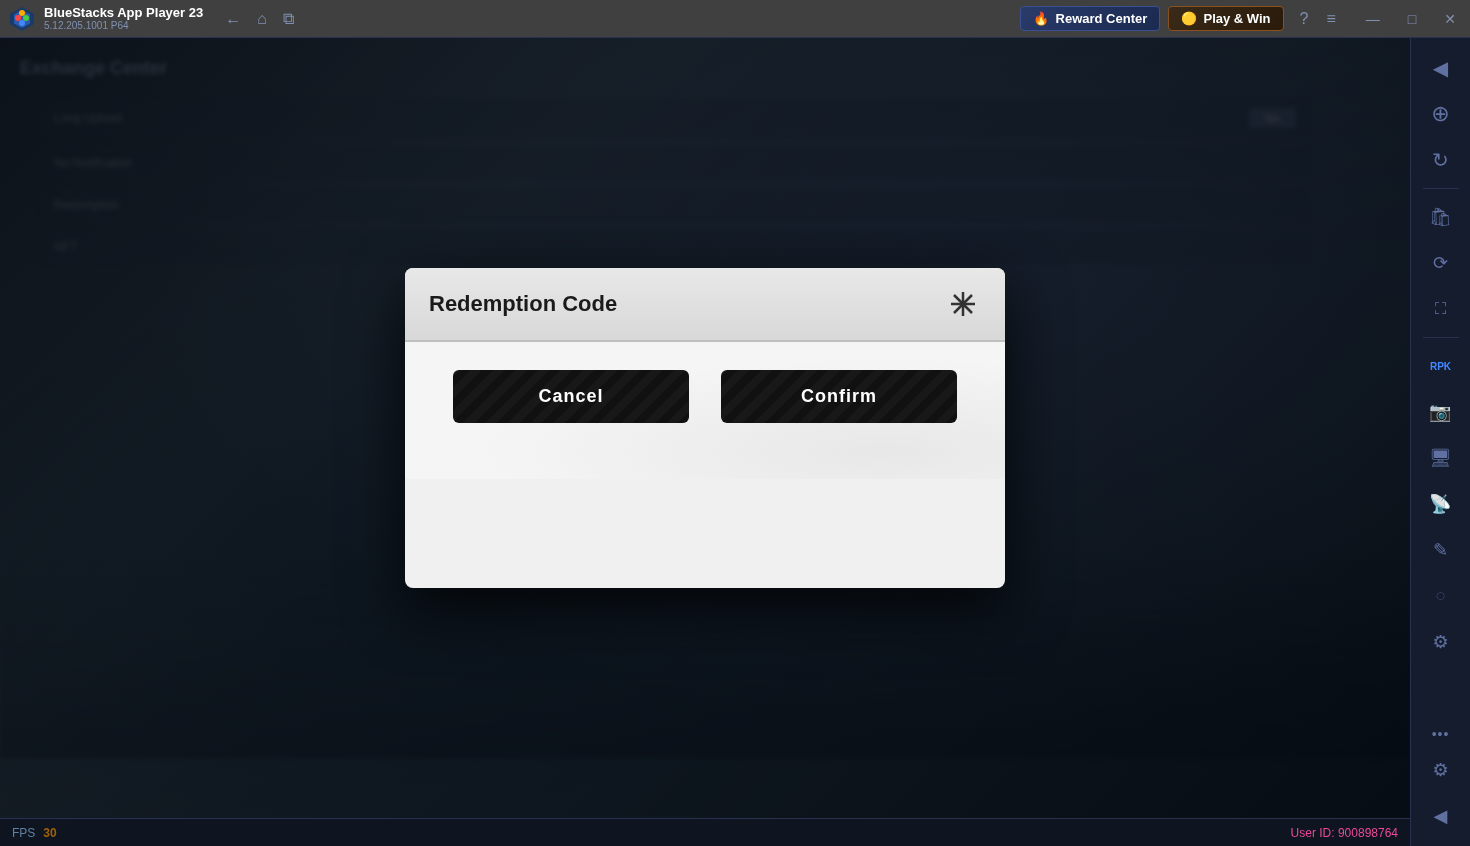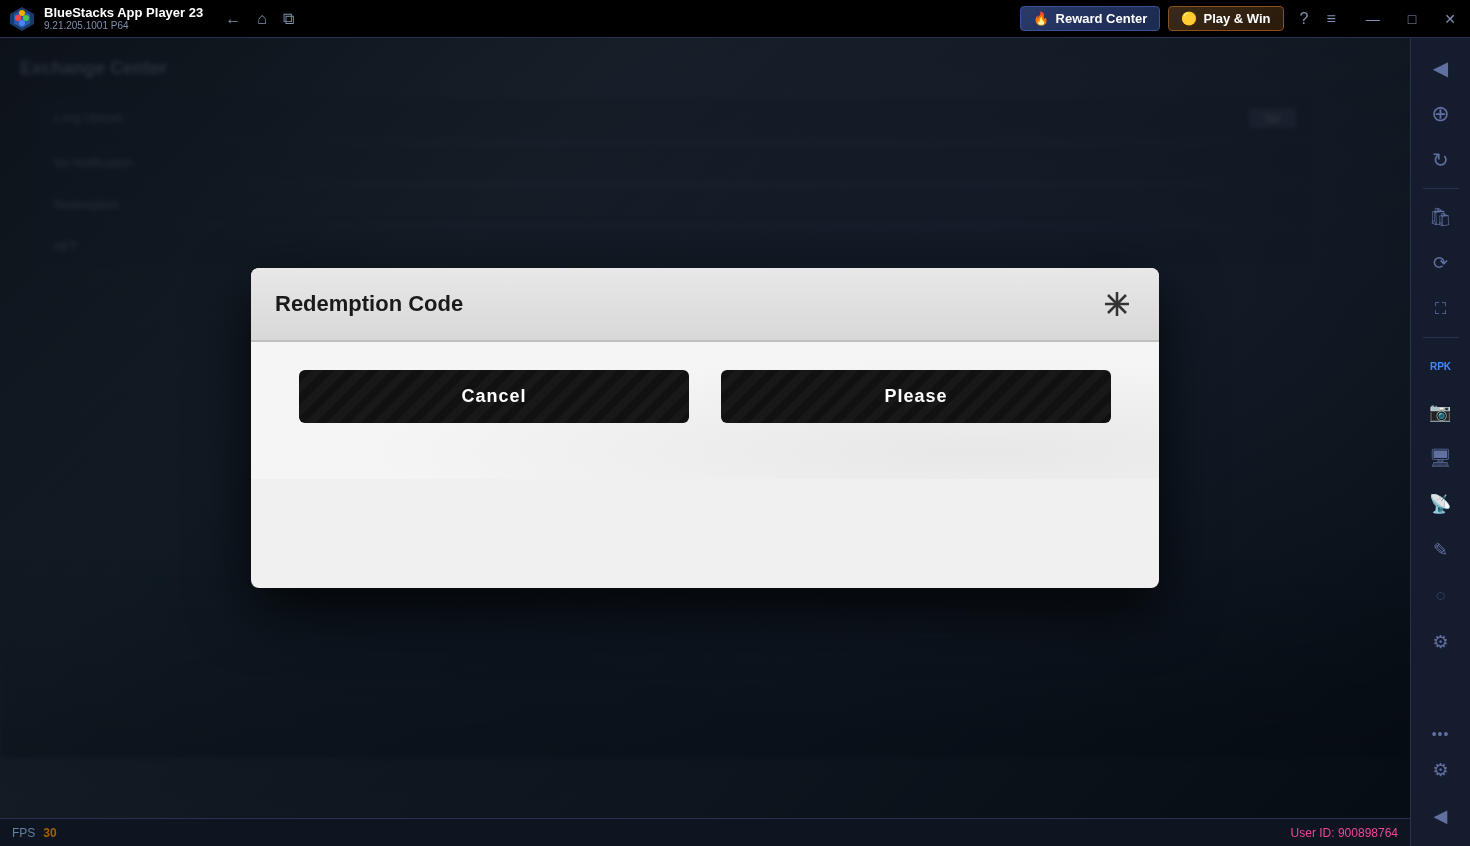--- a/index.html
+++ b/index.html
@@ -30,21 +30,21 @@
                   radial-gradient(ellipse at 30% 70%, rgba(20,40,60,0.6) 0%, transparent 50%);
     }
 
     
     .titlebar {
       position: absolute;
       top: 0;
       left: 0;
       right: 0;
       height: 38px;
-      background: #000000;
+      background: #404040;
       display: flex;
       align-items: center;
       z-index: 100;
       border-bottom: 1px solid #2a3050;
     }
     .titlebar-logo {
       width: 28px;
       height: 28px;
       margin: 0 8px;
       position: relative;
@@ -225,21 +225,21 @@
       z-index: 200;
       display: flex;
       align-items: center;
       justify-content: center;
     }
 
     
     .dialog {
       background: #f0f0f0;
       border-radius: 8px;
-      width: 908px;
+      width: 600px;
       min-height: 320px;
       position: relative;
       box-shadow: 0 20px 60px rgba(0,0,0,0.8);
       overflow: hidden;
     }
     .dialog-header {
       background: linear-gradient(180deg, #e8e8e8 0%, #d8d8d8 100%);
       border-bottom: 2px solid #c0c0c0;
       padding: 18px 24px;
       display: flex;
@@ -380,21 +380,21 @@
       <polygon points="14,2 26,9 26,19 14,26 2,19 2,9" fill="#1a3a6a"></polygon>
       <polygon points="14,5 22,9.5 22,18.5 14,23 6,18.5 6,9.5" fill="#2a5aaa"></polygon>
       <circle cx="10" cy="13" r="3" fill="#ff4444"></circle>
       <circle cx="18" cy="13" r="3" fill="#44cc44"></circle>
       <circle cx="14" cy="18" r="3" fill="#4488ff"></circle>
       <circle cx="14" cy="8" r="3" fill="#ffaa00"></circle>
     </svg>
   </div>
   <div class="titlebar-appname">
     <span class="app-title">BlueStacks App Player 23</span>
-    <span class="app-version">9.21.205.1001 P64</span>
+    <span class="app-version">5.12.205.1001 P64</span>
   </div>
   <div class="titlebar-nav">
     <button>←</button>
     <button>⌂</button>
     <button>⧉</button>
   </div>
   <div class="titlebar-spacer"></div>
   <div class="titlebar-actions">
     <button class="reward-btn">
       <span style="color:#ff8800;">🔥</span>
@@ -507,21 +507,21 @@
           <line x1="5" y1="5" x2="23" y2="23" stroke="#333" stroke-width="2.5"></line>
           <line x1="23" y1="5" x2="5" y2="23" stroke="#333" stroke-width="2.5"></line>
         </svg>
       </button>
     </div>
 
     <div class="dialog-body">
 
       <div class="dialog-footer">
         <button class="btn-cancel">Cancel</button>
-        <button class="btn-confirm">Please</button>
+        <button class="btn-confirm">Confirm</button>
       </div>
     </div>
   </div>
 </div>
 
 <div class="statusbar">
   <div class="statusbar-fps">
     <span class="fps-label">FPS</span>
     <span class="fps-value">30</span>
   </div>

